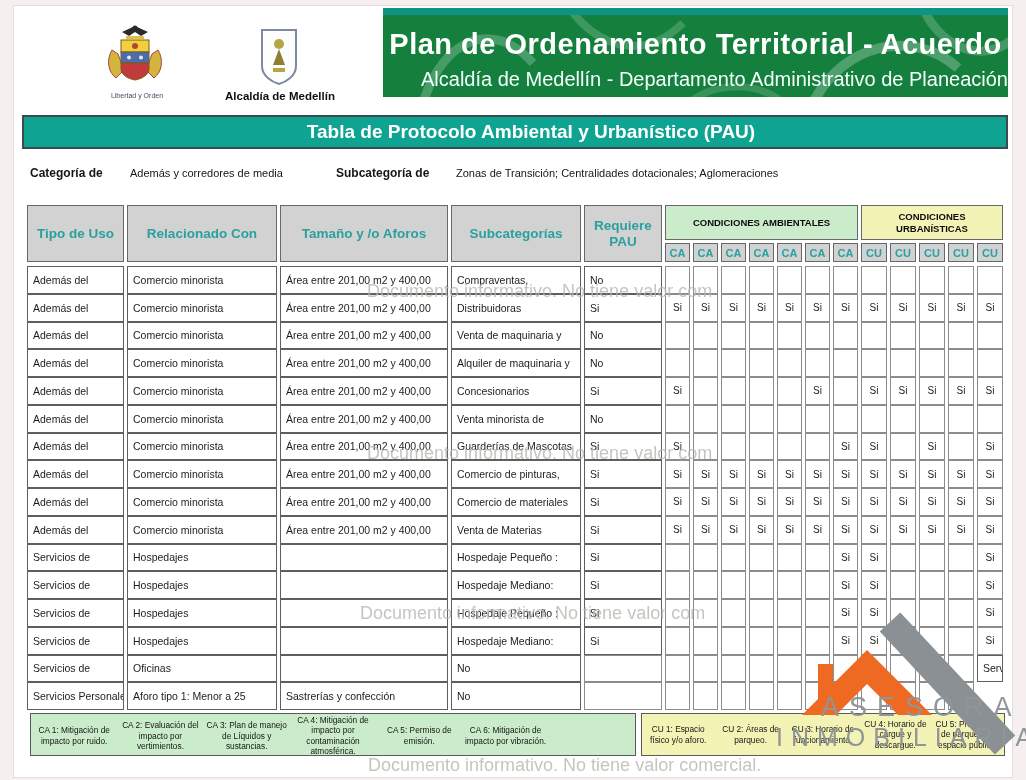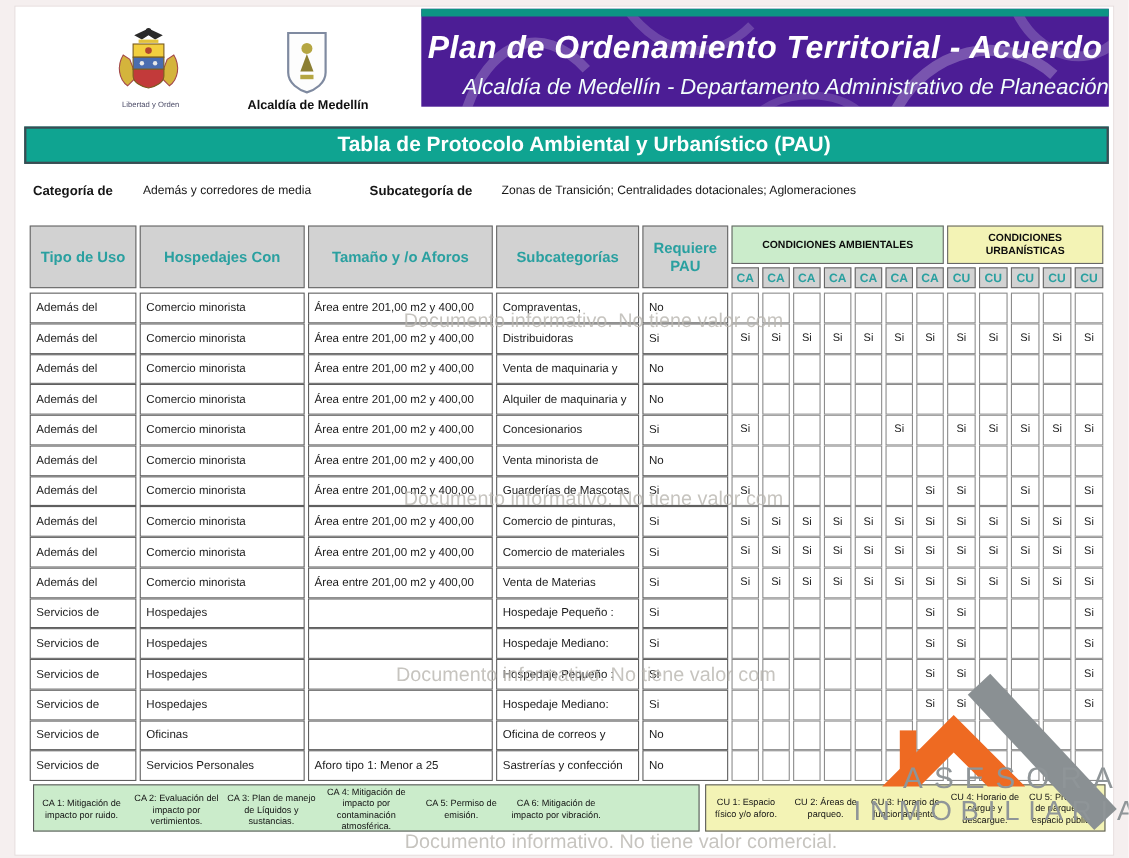--- a/index.html
+++ b/index.html
@@ -7,21 +7,21 @@
   .viewport { position:relative; width:1026px; height:780px; background:#f5efef; overflow:hidden; }
   .page { position:absolute; left:13px; top:5px; width:1000px; height:773px; background:#ffffff; border:1px solid #e6dcdc; }
 
   
   .logos { position:absolute; left:22px; top:8px; width:360px; height:89px; background:#fff; }
   .coat { position:absolute; left:82px; top:14px; }
   .coat-caption { position:absolute; left:70px; top:84px; width:90px; text-align:center; font-size:7px; color:#4a4a66; }
   .shield { position:absolute; left:236px; top:20px; }
   .shield-caption { position:absolute; left:178px; top:82px; width:160px; text-align:center; font-size:11.5px; font-weight:bold; color:#101010; }
 
-  .banner { position:absolute; left:383px; top:8px; width:625px; height:89px; background:#4c1d95; border-top:7px solid #0d9484; overflow:hidden;font-style:italic; }
+  .banner { position:absolute; left:383px; top:8px; width:625px; height:89px; background:#15803d; border-top:7px solid #0d9484; overflow:hidden; }
   .banner svg.swirls { position:absolute; left:0; top:-7px; width:625px; height:89px; }
   .banner-title { position:relative; margin-top:13px; text-align:center; font-size:29px; font-weight:bold; color:#ffffff; letter-spacing:0.5px; }
   .banner-subtitle { position:relative; margin-top:7px; text-align:right; font-size:20px; color:#f3fffc; }
 
   
   .pau-bar { position:absolute; left:22px; top:115px; width:986px; height:34px; background:#0fa491; border:2px solid #3d4a52; color:#fff; font-size:19px; font-weight:bold; text-align:center; line-height:29px;padding-left:32px; }
 
   
   .meta { position:absolute; left:0; top:166px; width:1026px; height:20px; font-size:11px; color:#161616; }
   .meta .lb { position:absolute; font-size:12px; font-weight:bold; }
@@ -100,21 +100,21 @@
 
   <div class="meta">
     <span class="lb" style="left:30px;">Categoría de</span>
     <span class="v1">Además y corredores de media</span>
     <span class="lb" style="left:336px;">Subcategoría de</span>
     <span class="v2">Zonas de Transición; Centralidades dotacionales; Aglomeraciones</span>
   </div>
 
   <div class="cols thead" id="thead">
     <div class="th-main">Tipo de Uso</div>
-    <div class="th-main">Hospedajes Con</div>
+    <div class="th-main">Relacionado Con</div>
     <div class="th-main">Tamaño y /o Aforos</div>
     <div class="th-main">Subcategorías</div>
     <div class="th-main">Requiere PAU</div>
     <div class="th-group" id="grp-ca" style="grid-column: 6 / span 7; background: rgb(203, 236, 203);">CONDICIONES AMBIENTALES</div>
     <div class="th-group" id="grp-cu" style="grid-column: 13 / span 5; background: rgb(243, 243, 181);">CONDICIONES URBANÍSTICAS</div>
   <div class="th-sub">CA</div>
       <div class="th-sub">CA</div>
       <div class="th-sub">CA</div>
       <div class="th-sub">CA</div>
       <div class="th-sub">CA</div>
@@ -362,21 +362,20 @@
       <div class="cell mark"></div>
       <div class="cell mark">Si</div>
       <div class="cell mark">Si</div>
       <div class="cell mark"></div>
       <div class="cell mark"></div>
       <div class="cell mark"></div>
       <div class="cell mark">Si</div>
       <div class="cell main">Servicios de</div>
       <div class="cell main">Oficinas</div>
       <div class="cell main"></div>
-      <div class="cell main">Oficina de correos y</div>
       <div class="cell main">No</div>
       <div class="cell mark"></div>
       <div class="cell mark"></div>
       <div class="cell mark"></div>
       <div class="cell mark"></div>
       <div class="cell mark"></div>
       <div class="cell mark"></div>
       <div class="cell mark"></div>
       <div class="cell mark"></div>
       <div class="cell mark"></div>

